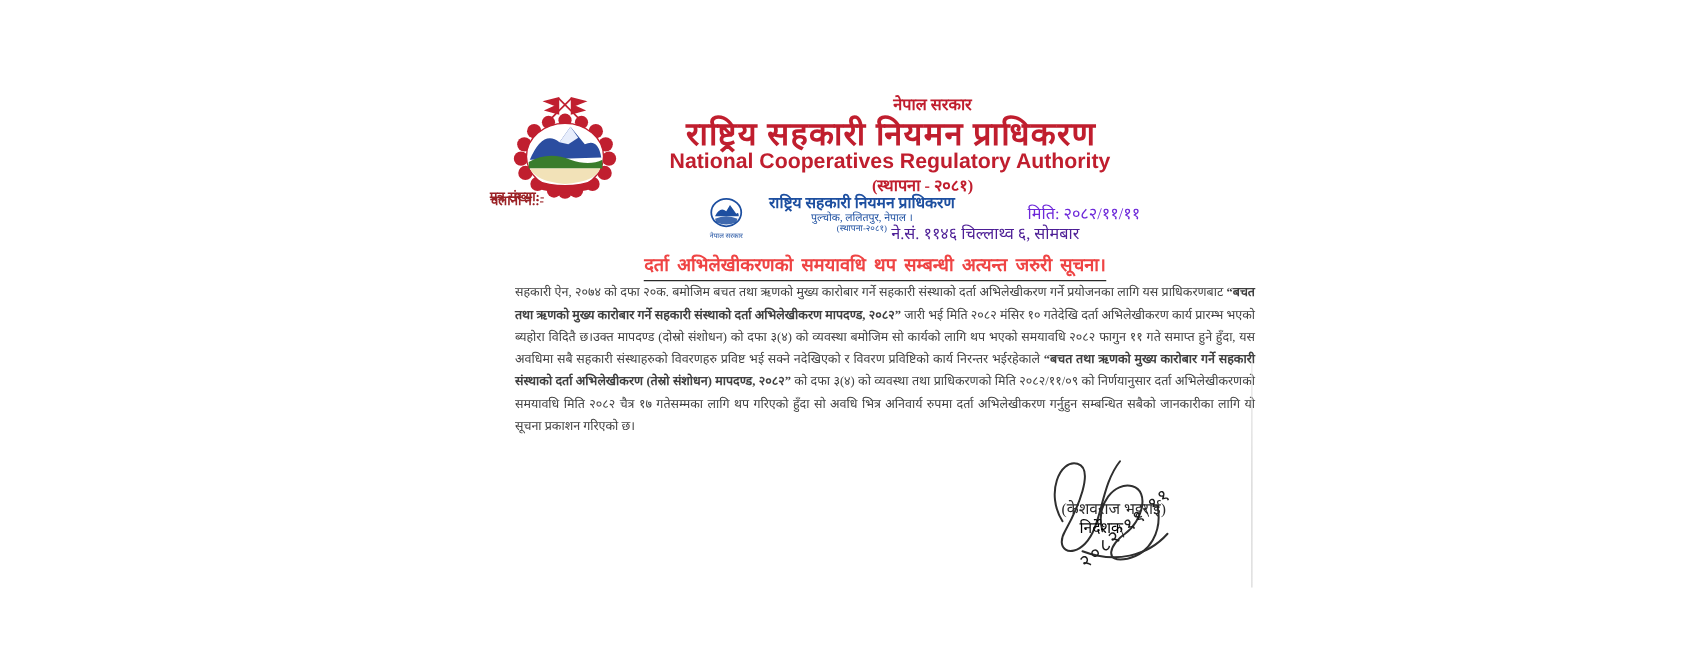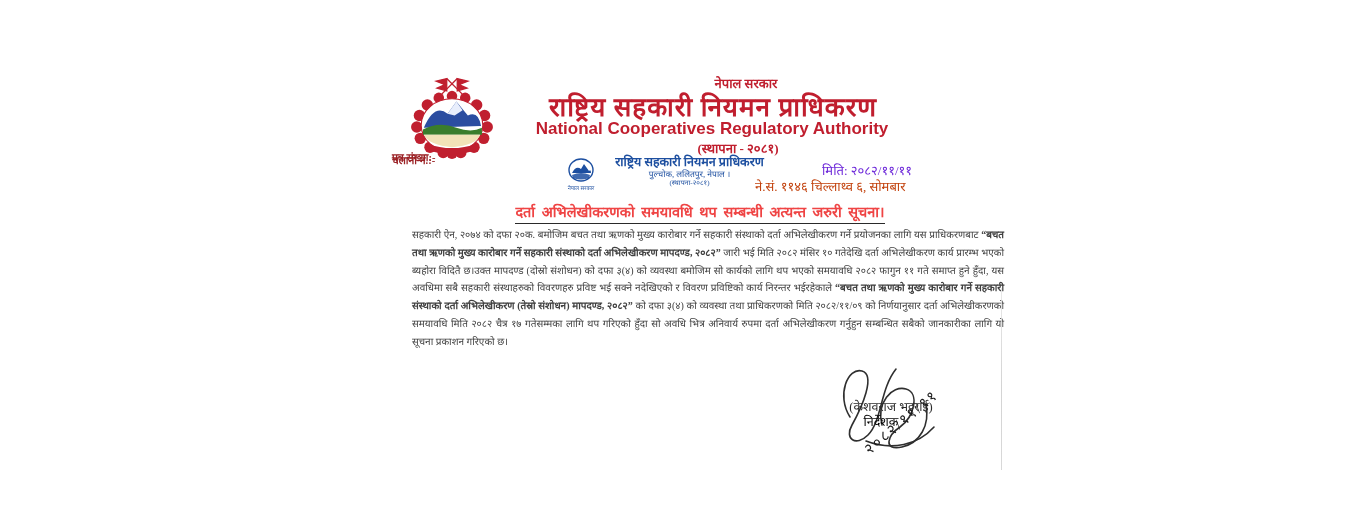--- a/index.html
+++ b/index.html
@@ -23,21 +23,21 @@
   
   .stamp{left:566px;top:155px;width:215px;height:42px;color:#1d4fa0;}
   .stamp-logo{position:absolute;left:0;top:2px;width:30px;height:36px;}
   .stamp-text{position:absolute;left:32px;top:0;width:183px;text-align:center;}
   .stamp-l1{font-size:12.5px;font-weight:700;line-height:14px;}
   .stamp-l2{font-size:8.5px;line-height:10px;}
   .stamp-l3{font-size:7px;line-height:8px;}
 
   
   .date-line{left:822px;top:161px;width:170px;font-size:13px;color:#6d28d9;}
-  .ns-line{left:755px;top:177px;width:240px;font-size:13px;color:#c2410c;}
+  .ns-line{left:713px;top:177px;width:240px;font-size:13px;color:#4c1d95;}
 
   
   .notice-title{left:0;top:201px;width:1400px;text-align:center;}
   .notice-title span{display:inline-block;font-size:14.5px;font-weight:700;color:#ef4444;
     border-bottom:1.6px solid #2a2a2a;padding-bottom:2px;word-spacing:3px;}
   .notice-body{left:412px;top:226px;width:592px;font-size:10px;line-height:17.8px;
     text-align:justify;color:#404040;margin:0;}
 
   
   .sig-name{left:816px;top:398px;width:150px;text-align:center;font-size:12.5px;color:#2a2a2a;}

